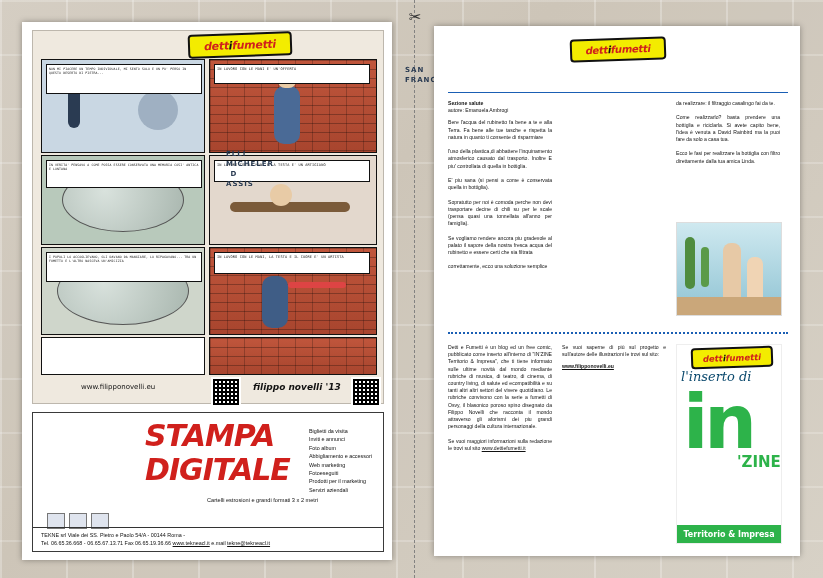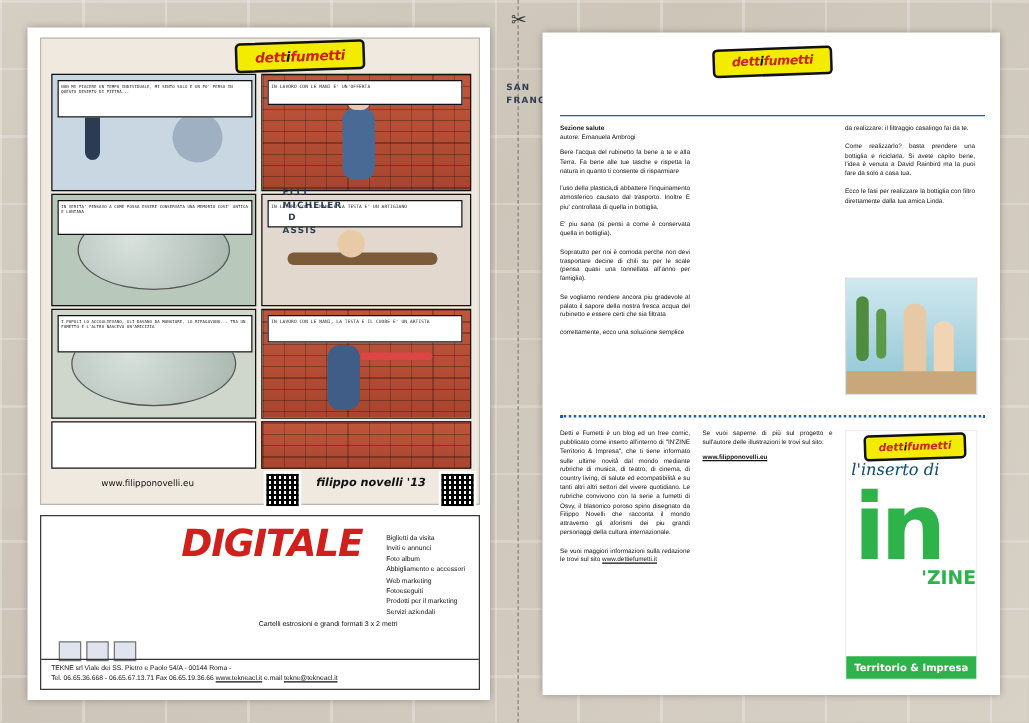--- a/index.html
+++ b/index.html
@@ -336,20 +336,21 @@
   </div>
 
   <div class="ad">
     <div class="ad-icons">
       <i></i>
       <i></i>
       <i></i>
     </div>
 
     <div class="ad-head">
+      <div>STAMPA</div>
       <div>DIGITALE</div>
     </div>
 
     <div class="ad-list">
       <div>Biglietti da visita</div>
       <div>Inviti e annunci</div>
       <div>Foto album</div>
       <div>Abbigliamento e accessori</div>
       <div>Web marketing</div>
       <div>Fotoeseguiti</div>

